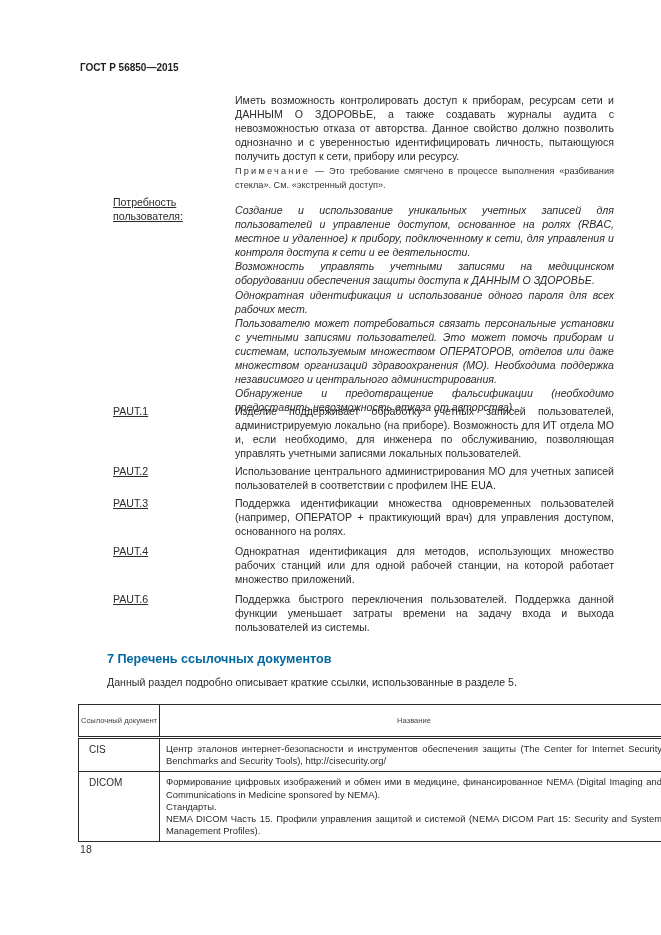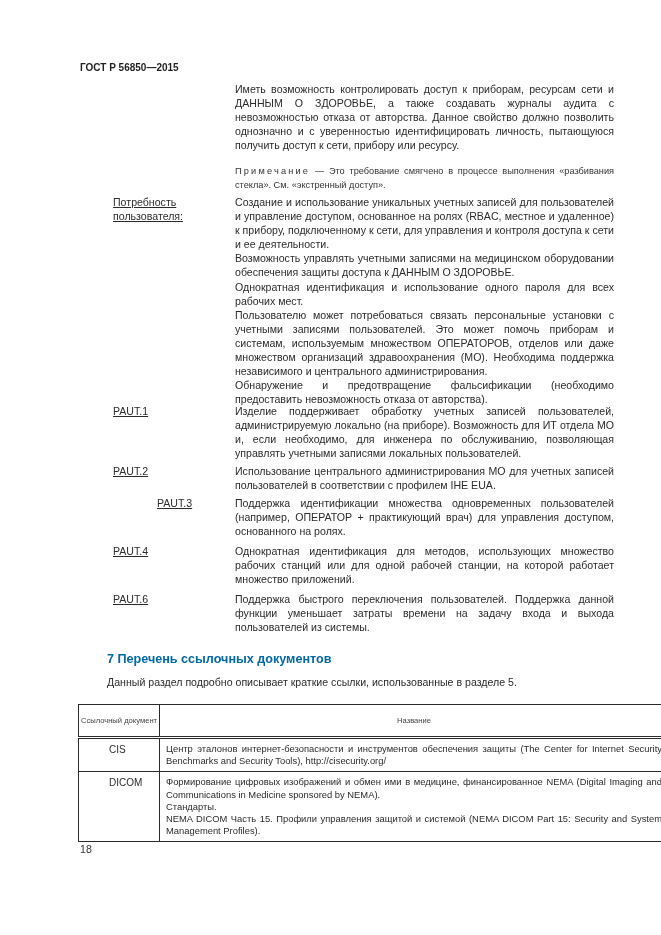--- a/index.html
+++ b/index.html
@@ -18,56 +18,56 @@
     .section-title { position: absolute; left: 107px; top: 652px; font-size: 12.6px; font-weight: bold; color: #0369a1; }
     .section-intro { position: absolute; left: 107px; top: 676px; font-size: 10.6px; color: #2b2b2b; }
     table.refs {
       position: absolute; left: 78px; top: 704px; width: 591px; border-collapse: collapse;
       font-size: 9.4px; line-height: 12.2px; color: #2b2b2b;
     }
     table.refs td, table.refs th { border: 1px solid #2a2a2a; vertical-align: top; }
     table.refs th { font-weight: normal; font-size: 7.6px; line-height: 11px; color: #444; vertical-align: middle; height: 29px; border-bottom: 3px double #2a2a2a; }
     table.refs th.c1 { width: 78px; text-align: center; }
     table.refs th.c2 { text-align: center; }
-    table.refs td.c1 { padding: 5px 0 5px 30px; font-size: 10px; }
+    table.refs td.c1 { padding: 5px 0 5px 10px; font-size: 10px; }
     table.refs td.c2 { padding: 4px 6px 4px 6px; text-align: justify; text-align-last: left; }
     table.refs td.c2 p { margin: 0; }
     .page-num { position: absolute; left: 80px; top: 843px; font-size: 10.6px; color: #333; }
   </style>
 </head>
 <body>
 
 <div class="header">ГОСТ Р 56850—2015</div>
 
-<div class="block" style="top:82px;">
+<div class="block" style="top:93px;">
   <p>Иметь возможность контролировать доступ к приборам, ресурсам сети и ДАННЫМ О ЗДОРОВЬЕ, а также создавать журналы аудита с невозможностью отказа от авторства. Данное свойство должно позволить однозначно и с уверенностью идентифицировать личность, пытающуюся получить доступ к сети, прибору или ресурсу.</p>
 </div>
 <div class="note" style="top:165px;">
   <span class="lbl">Примечание</span><span> — Это требование смягчено в процессе выполнения «разбивания стекла». См. «экстренный доступ».</span>
 </div>
 
 <div class="lbl-left" style="top:195px;">
   <div>Потребность</div>
   <div>пользователя:</div>
 </div>
-<div class="block" style="top:195px;">
+<div class="block" style="top:203px;font-style:italic;">
   <p>Создание и использование уникальных учетных записей для пользователей и управление доступом, основанное на ролях (RBAC, местное и удаленное) к прибору, подключенному к сети, для управления и контроля доступа к сети и ее деятельности.</p>
   <p>Возможность управлять учетными записями на медицинском оборудовании обеспечения защиты доступа к ДАННЫМ О ЗДОРОВЬЕ.</p>
   <p>Однократная идентификация и использование одного пароля для всех рабочих мест.</p>
   <p>Пользователю может потребоваться связать персональные установки с учетными записями пользователей. Это может помочь приборам и системам, используемым множеством ОПЕРАТОРОВ, отделов или даже множеством организаций здравоохранения (МО). Необходима поддержка независимого и центрального администрирования.</p>
   <p>Обнаружение и предотвращение фальсификации (необходимо предоставить невозможность отказа от авторства).</p>
 </div>
 
 <div class="lbl-left" style="top:404px;">PAUT.1</div>
 <div class="block" style="top:404px;">Изделие поддерживает обработку учетных записей пользователей, администрируемую локально (на приборе). Возможность для ИТ отдела МО и, если необходимо, для инженера по обслуживанию, позволяющая управлять учетными записями локальных пользователей.</div>
 
 <div class="lbl-left" style="top:464px;">PAUT.2</div>
 <div class="block" style="top:464px;">Использование центрального администрирования МО для учетных записей пользователей в соответствии с профилем IHE EUA.</div>
 
-<div class="lbl-left" style="top:496px;margin-left:44px;">PAUT.3</div>
+<div class="lbl-left" style="top:496px;">PAUT.3</div>
 <div class="block" style="top:496px;">Поддержка идентификации множества одновременных пользователей (например, ОПЕРАТОР + практикующий врач) для управления доступом, основанного на ролях.</div>
 
 <div class="lbl-left" style="top:544px;">PAUT.4</div>
 <div class="block" style="top:544px;">Однократная идентификация для методов, использующих множество рабочих станций или для одной рабочей станции, на которой работает множество приложений.</div>
 
 <div class="lbl-left" style="top:592px;">PAUT.6</div>
 <div class="block" style="top:592px;">Поддержка быстрого переключения пользователей. Поддержка данной функции уменьшает затраты времени на задачу входа и выхода пользователей из системы.</div>
 
 <div class="section-title">7  Перечень ссылочных документов</div>
 <div class="section-intro">Данный раздел подробно описывает краткие ссылки, использованные в разделе 5.</div>

